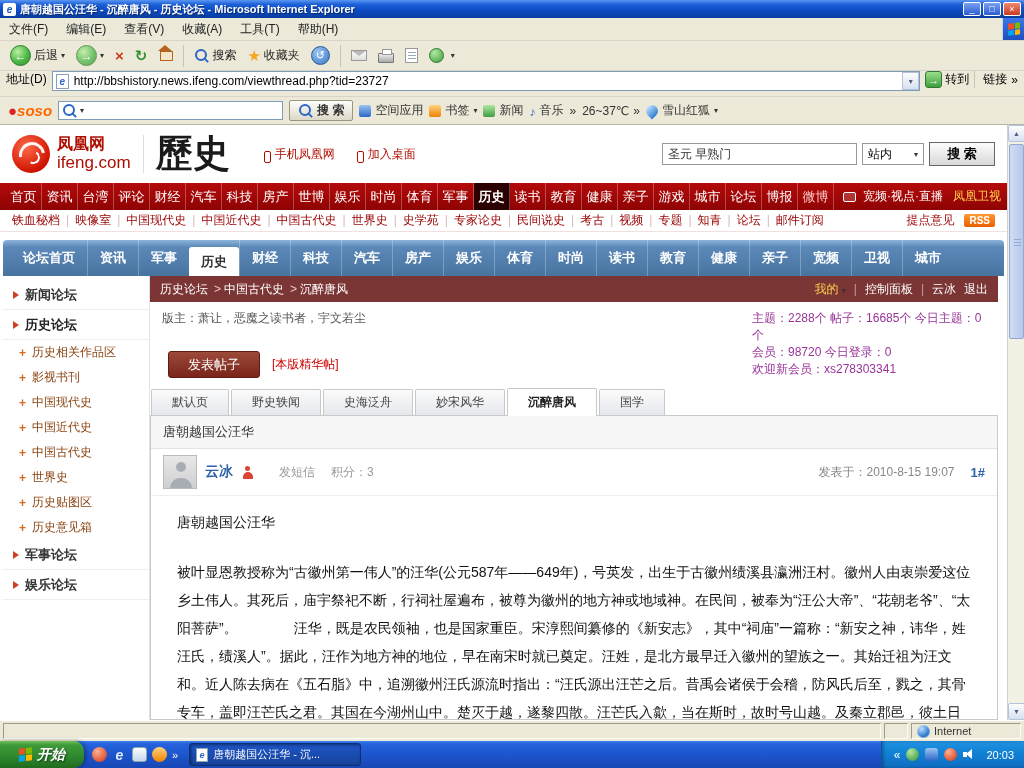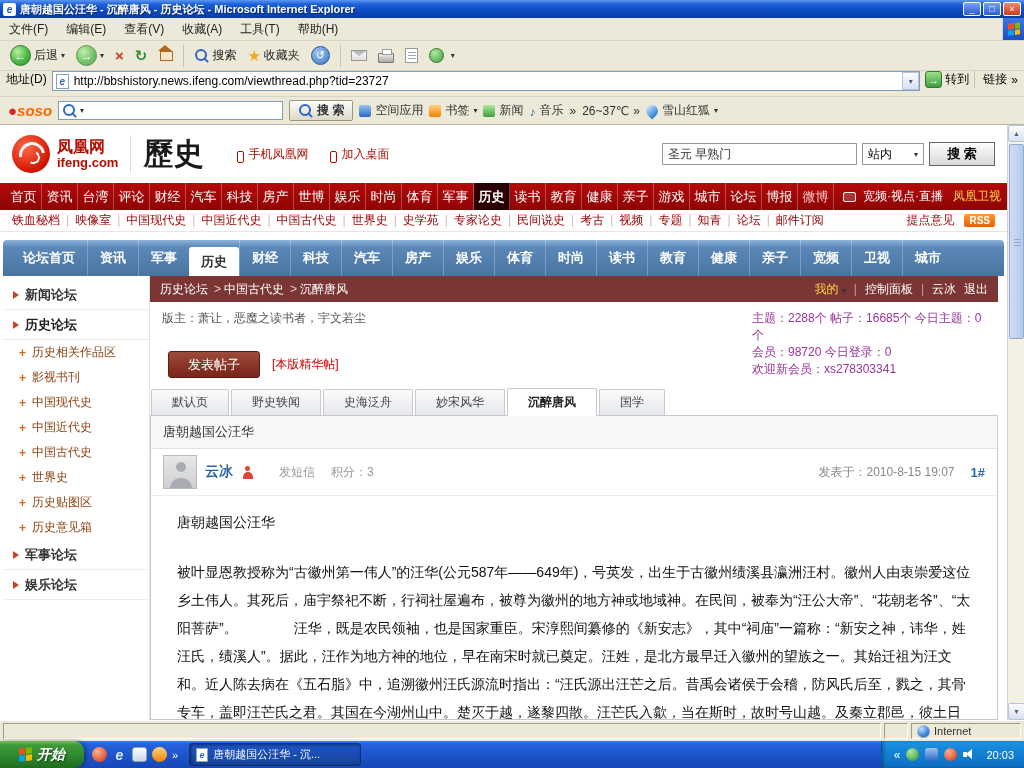--- a/index.html
+++ b/index.html
@@ -93,23 +93,23 @@
   
   .pg-header{flex:none;height:58px;display:flex;align-items:center;padding:0 12px;background:#fff;}
   .logo{display:flex;align-items:center;gap:7px;}
   .phoenix{width:38px;height:38px;border-radius:50%;position:relative;overflow:hidden;
     background:radial-gradient(circle at 38% 32%,#ff6a4a,#d01400 70%,#a80e00);}
   .phoenix::before{content:"";position:absolute;left:7px;top:7px;width:20px;height:20px;border:3px solid rgba(255,255,255,.95);
     border-radius:50%;border-right-color:transparent;border-bottom-color:transparent;transform:rotate(35deg);}
   .phoenix::after{content:"";position:absolute;left:15px;top:16px;width:9px;height:9px;border:2px solid #fff;
     border-radius:50%;border-left-color:transparent;border-top-color:transparent;transform:rotate(-15deg);}
   .logo-cn{color:#b00d00;font-weight:bold;font-size:16px;line-height:1.1;}
-  .logo-en{color:#b00d00;font-weight:bold;font-size:13px;}
+  .logo-en{color:#b00d00;font-weight:normal;font-size:17px;}
   .logo-div{width:1px;height:38px;background:#ddd;margin:0 12px;}
-  .channel{font-family:Liberation Sans, sans-serif;font-size:30px;font-weight:bold;color:#1a1a1a;}
+  .channel{font-family:Liberation Sans, sans-serif;font-size:37px;font-weight:bold;color:#1a1a1a;}
   .hdr-links{display:flex;gap:22px;margin-left:34px;}
   .hdr-link{color:#b00d00;font-size:12px;display:flex;align-items:flex-end;gap:4px;}
   .phone-i{width:7px;height:12px;border:1px solid #b00d00;border-radius:2px;}
   .hdr-search{margin-left:auto;display:flex;align-items:center;gap:5px;}
   .hs-input{width:195px;height:22px;border:1px solid #999;padding:0 5px;font-size:12px;font-family:inherit;color:#333;}
   .hs-scope{width:62px;height:22px;border:1px solid #999;display:flex;align-items:center;justify-content:space-between;padding:0 5px;font-size:12px;background:#fff;}
   .hs-btn{width:66px;height:24px;border:1px solid #666;background:linear-gradient(#fdfdfd,#d8d8d8);
     font-weight:bold;font-size:13px;display:flex;align-items:center;justify-content:center;}
 
   

